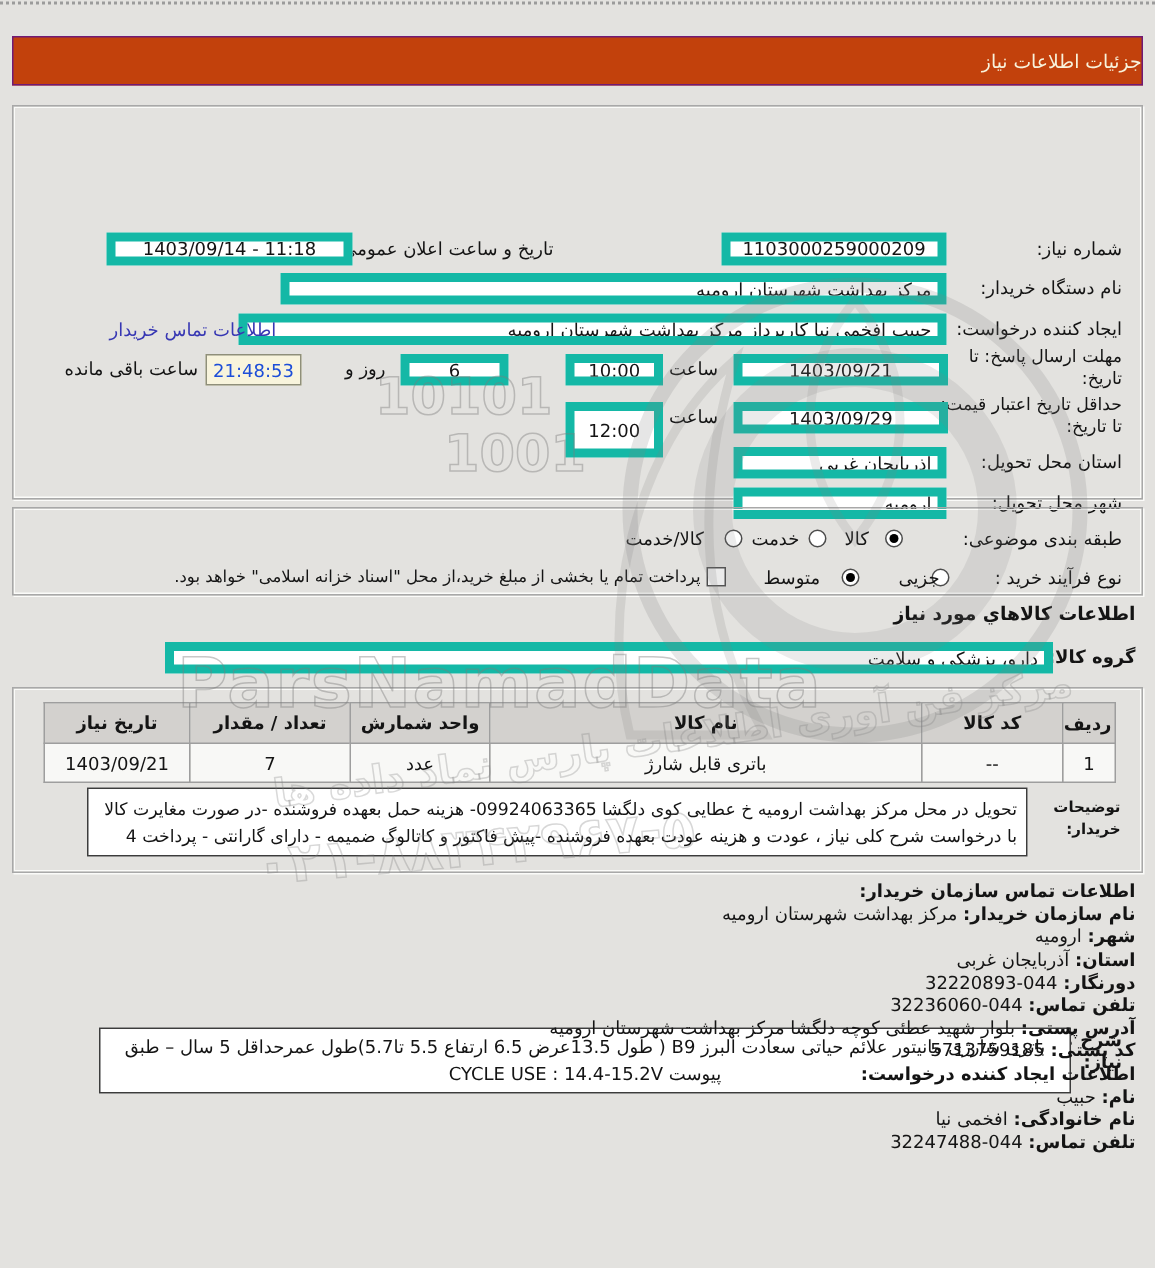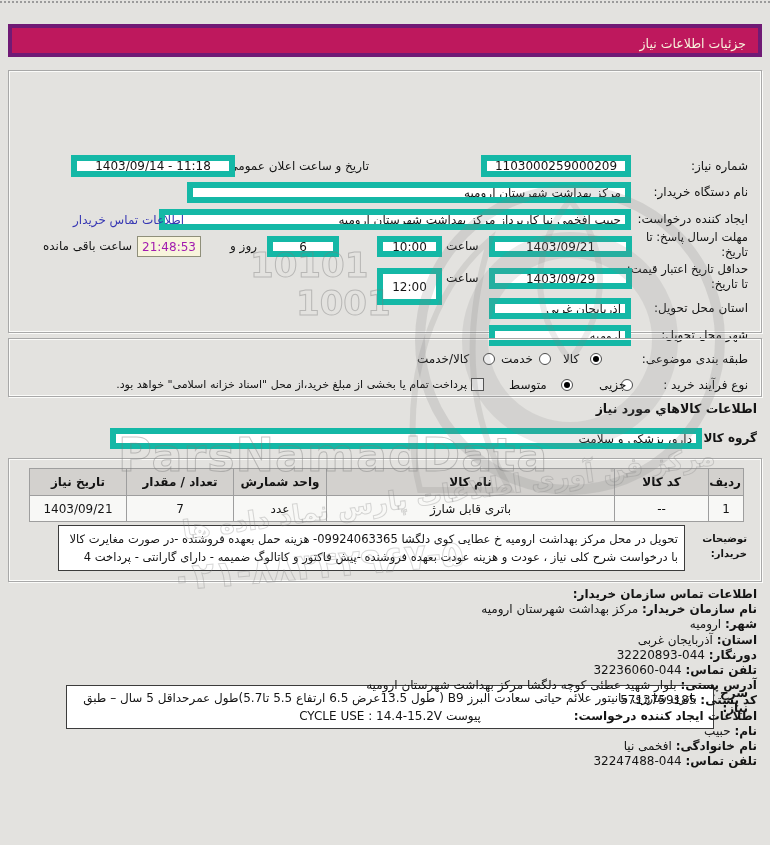--- a/index.html
+++ b/index.html
@@ -7,22 +7,22 @@
     width:770px;height:845px;position:relative;overflow:hidden;
     background:#e3e2df;color:#141414;
     font-family:"DejaVu Sans",sans-serif;font-size:12px;direction:rtl;
   }
   .abs{position:absolute;box-sizing:border-box;}
   .lbl{font-size:12px;white-space:nowrap;}
   .b{font-weight:bold;}
   .wrap{white-space:normal;line-height:15px;}
   .dots{border-top:2px dotted #9b9b9b;}
   .titlebar{
-    background:#be185d;border:4px solid #701a75;color:#f8f3dc;
-    font-size:12.5px;line-height:31px;padding:0 12px;
+    background:#c2410c;border:1px solid #701a75;color:#f8f3dc;
+    font-size:12.5px;line-height:31px;padding:0 0;
   }
   .panel{
     border:1px solid #a8a8a8;
     box-shadow:inset 0 0 0 1px #fbfbf9, 1px 1px 0 #fbfbf9;
   }
   .box{
     background:#fff;border:6px solid #14b8a6;font-size:12px;
     display:flex;align-items:center;overflow:hidden;
   }
   .box.center{justify-content:center;}
@@ -36,21 +36,21 @@
   .radio{
     width:12px;height:12px;border-radius:50%;
     background:#fff;border:1px solid #4c4c4c;
   }
   .radio.sel::after{
     content:'';position:absolute;left:2px;top:2px;right:2px;bottom:2px;
     background:#000;border-radius:50%;
   }
   .checkbox{width:13px;height:13px;background:#fff;border:1px solid #4c4c4c;}
   .timer{
-    background:#f8f4dc;border:1px solid #8f8f7a;color:#a21caf;
+    background:#f8f4dc;border:1px solid #8f8f7a;color:#1d4ed8;
     font-size:12px;display:flex;align-items:center;justify-content:center;
   }
   table.tbl{border-collapse:collapse;table-layout:fixed;}
   .tbl th,.tbl td{
     border:1px solid #9e9e9e;font-size:12px;text-align:center;
     padding:0 2px;overflow:hidden;white-space:nowrap;
   }
   .tbl th{background:#d3d1ce;height:26px;font-weight:bold;}
   .tbl td{background:#f8f8f6;height:25px;font-weight:normal;}
   .contact{font-size:12px;text-align:right;line-height:15.2px;}

